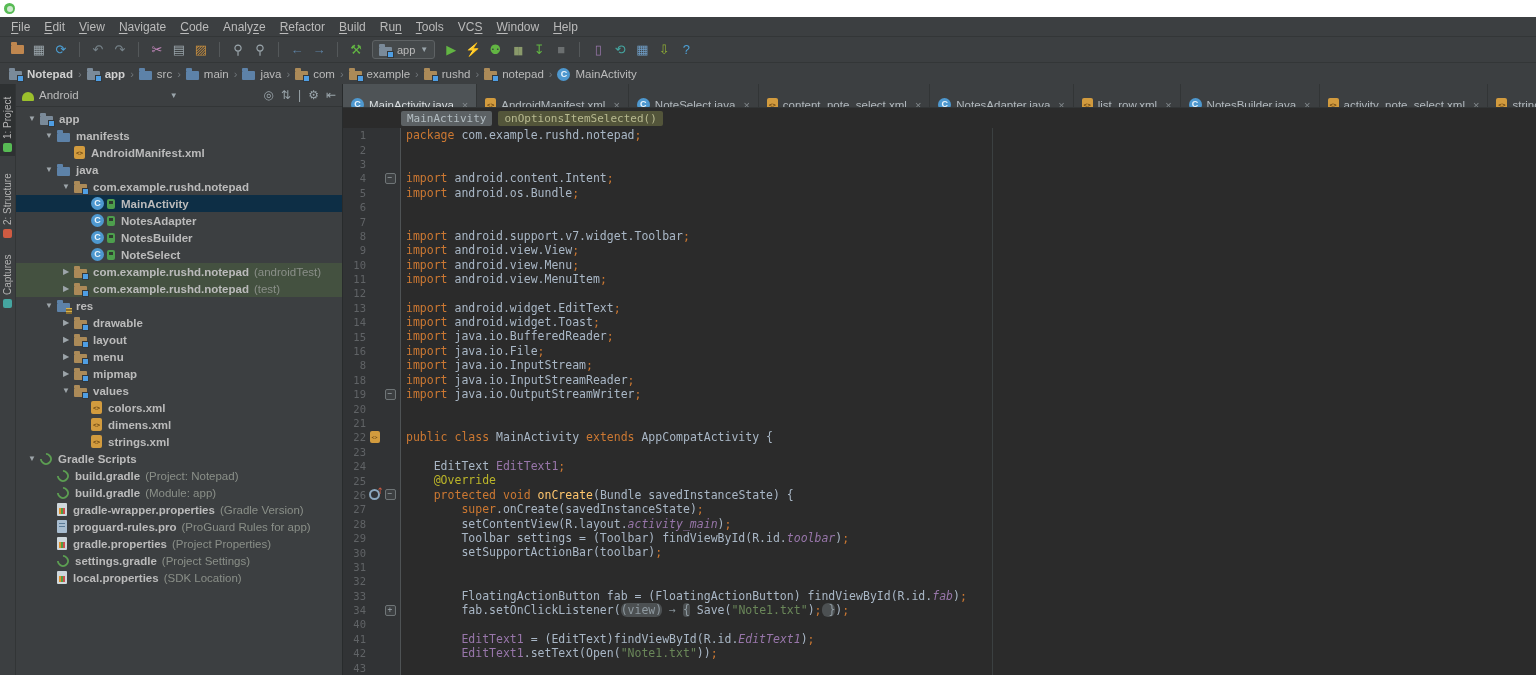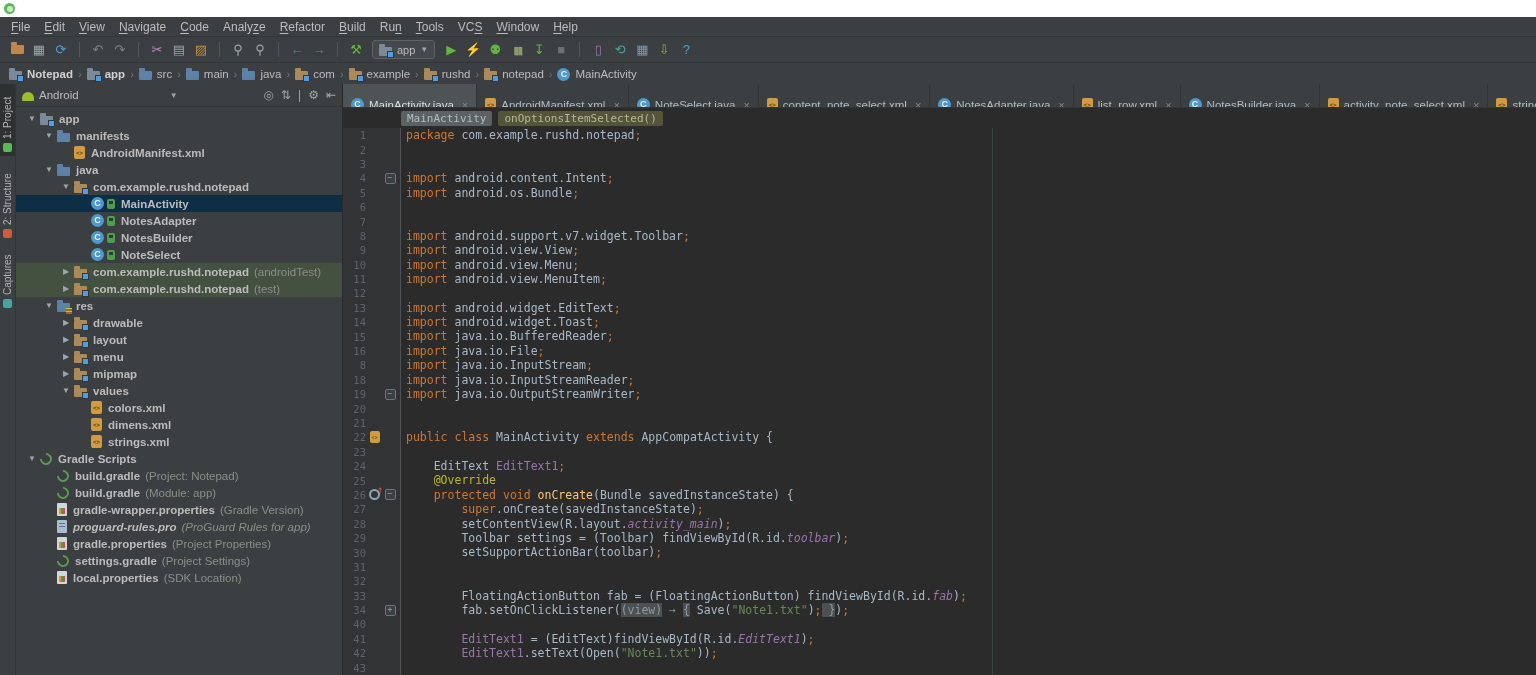--- a/index.html
+++ b/index.html
@@ -62,21 +62,21 @@
   .code-line{display:flex;height:14.4px;position:relative;white-space:pre;}
   .gut{width:58px;flex:none;display:flex;align-items:center;}
   .gn{width:23px;text-align:right;color:#606366;font-size:10.5px;flex:none;}
   .gi{width:17px;flex:none;display:flex;justify-content:center;align-items:center;}
   .gf{width:14px;flex:none;display:flex;align-items:center;justify-content:center;}
   .fold-box{width:9px;height:9px;border:1px solid #6f7577;border-radius:2px;font-size:8px;line-height:7px;text-align:center;color:#9da5aa;background:#3c3f41;}
   .lc{padding-left:5px;color:#a9b7c6;line-height:14.4px;}
   .lc .k{color:#cc7832;} .lc .p{color:#a9b7c6;} .lc .s{color:#6a8759;}
   .lc .f{color:#9876aa;} .lc .sf{color:#9876aa;font-style:italic;}
   .lc .m{color:#ffc66d;} .lc .a{color:#bbb529;} .lc .g{color:#87939a;}
-  .lc .fc{background:#4c5052;color:#8f9aa1;border-radius:0;}
+  .lc .fc{background:#4c5052;color:#8f9aa1;border-radius:6px;}
   
   .ic{display:inline-block;position:relative;flex:none;}
   .ic-folder{width:13px;height:9px;background:#7a8a99;border-radius:1px;margin-top:3px;}
   .ic-folder::before{content:"";position:absolute;top:-3px;left:0;width:6px;height:3px;background:inherit;border-radius:1px 1px 0 0;}
   .ic-folder.blue{background:#5d82a8;}
   .ic-folder.tan{background:#c0874f;}
   .ic-folder.module::after,.ic-folder.pkg::after{content:"";position:absolute;right:-2px;bottom:-2px;width:5px;height:5px;background:#4f9ee3;border:1px solid #33373a;}
   .ic-folder.pkg{background:#ab8a58;}
   .ic-folder.res{background:#5d82a8;}
   .ic-folder.res::after{content:"";position:absolute;right:-2px;bottom:-2px;width:6px;height:6px;background:repeating-linear-gradient(#d8b34a 0 1.5px,#8a6d2f 1.5px 3px);}
@@ -362,21 +362,21 @@
           <span class="ic ic-gradle"></span>
           <span class="tree-label">build.gradle</span>
           <span class="tree-suffix">(Module: app)</span>
         </div>
         <div class="tree-row" style="padding-left: 25px;">
           <span class="tree-arrow"></span>
           <span class="ic ic-props"></span>
           <span class="tree-label">gradle-wrapper.properties</span>
           <span class="tree-suffix">(Gradle Version)</span>
         </div>
-        <div class="tree-row" style="padding-left: 25px; font-style: italic;">
+        <div class="tree-row" style="padding-left: 25px;">
           <span class="tree-arrow"></span>
           <span class="ic ic-pro"></span>
           <span class="tree-label">proguard-rules.pro</span>
           <span class="tree-suffix">(ProGuard Rules for app)</span>
         </div>
         <div class="tree-row" style="padding-left: 25px;">
           <span class="tree-arrow"></span>
           <span class="ic ic-props"></span>
           <span class="tree-label">gradle.properties</span>
           <span class="tree-suffix">(Project Properties)</span>

